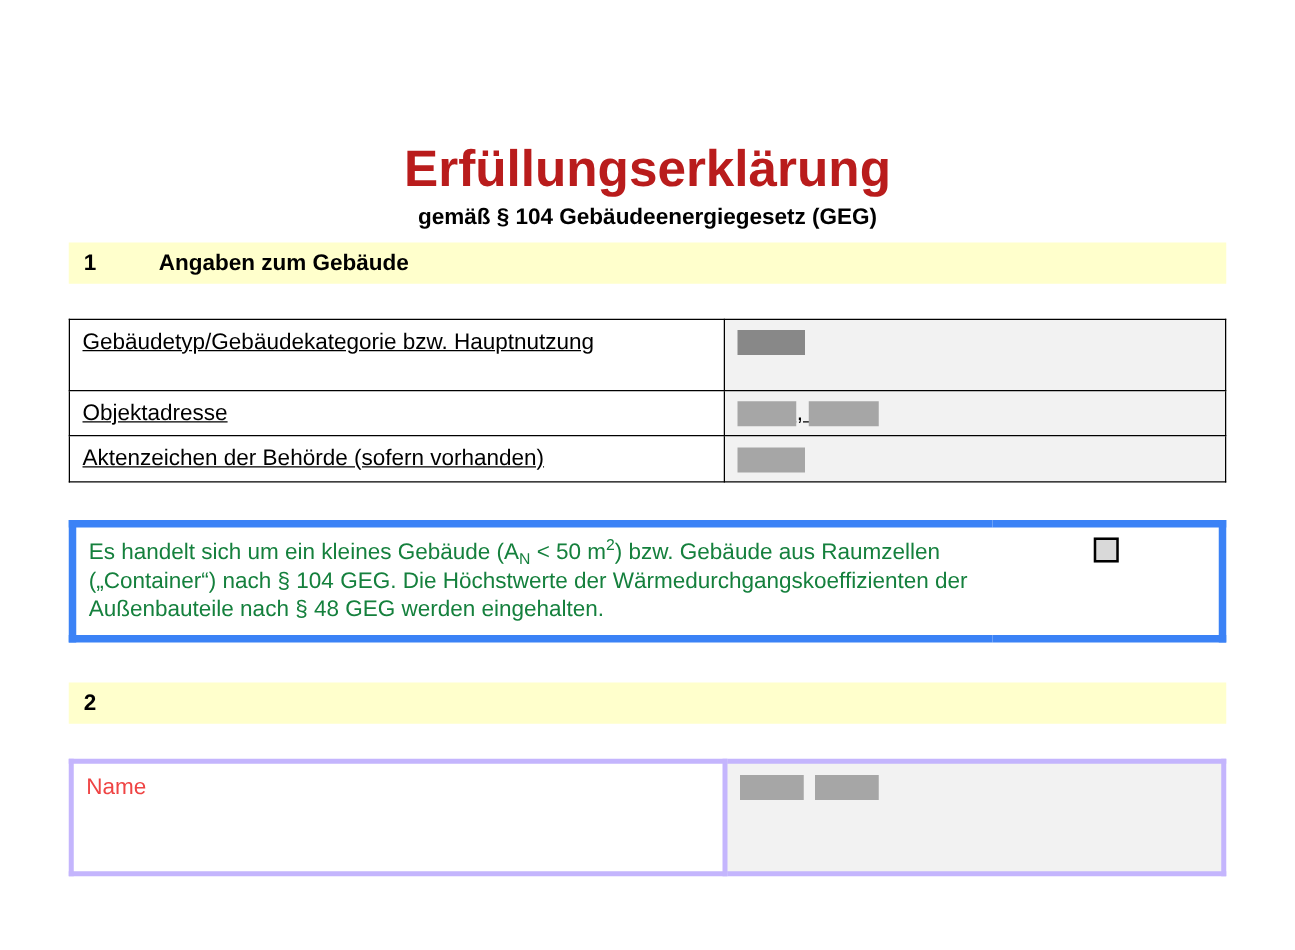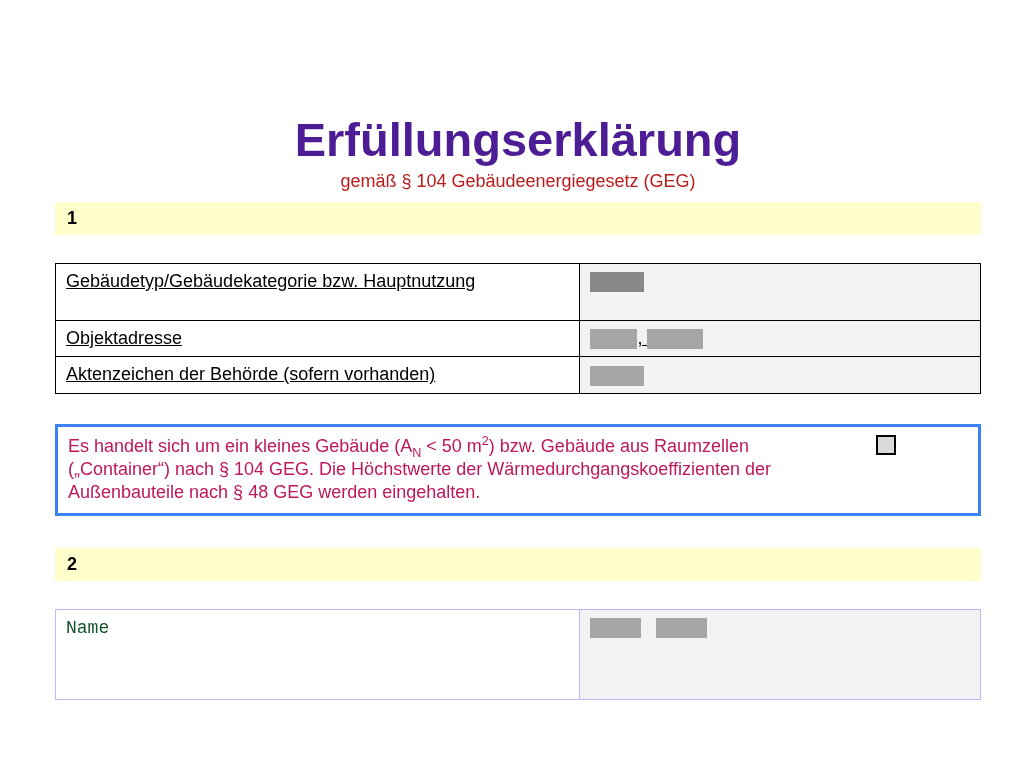--- a/index.html
+++ b/index.html
@@ -15,28 +15,28 @@
       padding: 0;
     }
     .page {
       padding: 0 55px;
     }
     .title-block {
       text-align: center;
       padding-top: 112px;
     }
     .main-title {
-      font-size: 47px;
+      font-size: 41px;
       font-weight: bold;
-      color: #4c1d95;
+      color: #b91c1c;
     }
     .subtitle {
       font-size: 18px;
-      font-weight: normal;
-      color: #b91c1c;
+      font-weight: bold;
+      color: #000000;
       margin-top: 4px;
     }
     .section-header {
       background: #ffffcc;
       display: flex;
       align-items: center;
       padding: 6px 12px;
       margin-top: 10px;
       font-weight: bold;
       font-size: 18px;
@@ -78,26 +78,26 @@
     }
     .redacted.dark {
       background: #888888;
     }
     .checkbox-table {
       width: 100%;
       border-collapse: collapse;
       margin-top: 30px;
     }
     .checkbox-table td {
-      border: 3px solid #3b82f6;
+      border: 6px solid #3b82f6;
       padding: 8px 10px;
       font-size: 18px;
       line-height: 1.3;
       vertical-align: top;
-      color: #be185d;
+      color: #15803d;
     }
     .checkbox-table td.text-cell {
       border-right: none;
     }
     .checkbox-table td.check-cell {
       border-left: none;
       width: 20%;
       text-align: center;
       padding-top: 8px;
     }
@@ -107,27 +107,26 @@
       height: 20px;
       border: 2px solid #000;
       background: #d9d9d9;
     }
     .name-table {
       width: 100%;
       border-collapse: collapse;
       margin-top: 28px;
     }
     .name-table td {
-      border: 1px solid #c4b5fd;
+      border: 4px solid #c4b5fd;
       padding: 8px 10px;
       font-size: 18px;
       vertical-align: top;
-      color: #14532d;
+      color: #ef4444;
       height: 90px;
-      font-family: Liberation Mono, monospace;
     }
     .name-table td.label-cell {
       width: 56.7%;
       background: #fff;
     }
     .name-table td.value-cell {
       background: #f2f2f2;
     }
     .section2-wrap {
       margin-top: 32px;
@@ -147,20 +146,21 @@
 <body>
 
 <div class="page">
   <div class="title-block">
     <div class="main-title">Erfüllungserklärung</div>
     <div class="subtitle">gemäß § 104 Gebäudeenergiegesetz (GEG)</div>
   </div>
 
   <div class="section-header">
     <span class="section-num">1</span>
+    <span class="section-title">Angaben zum Gebäude</span>
   </div>
 
   <table class="form-table">
     <tbody>
         <tr class="tall">
       <td class="label-cell">Gebäudetyp/Gebäudekategorie bzw. Hauptnutzung</td>
       <td class="value-cell">
         <span class="redacted dark" style="width:54px;"></span>
       </td>
     </tr>

